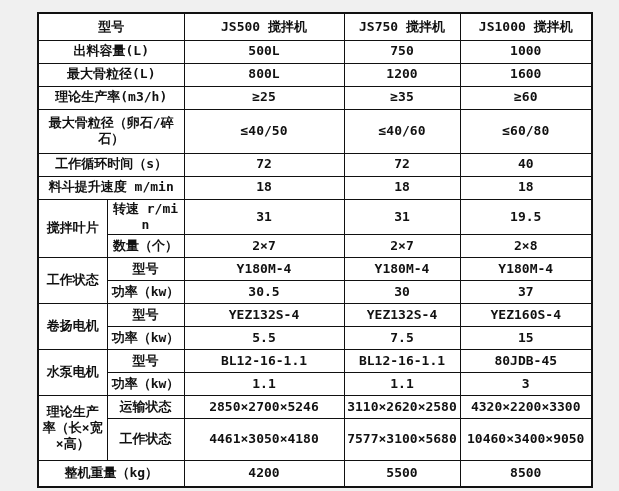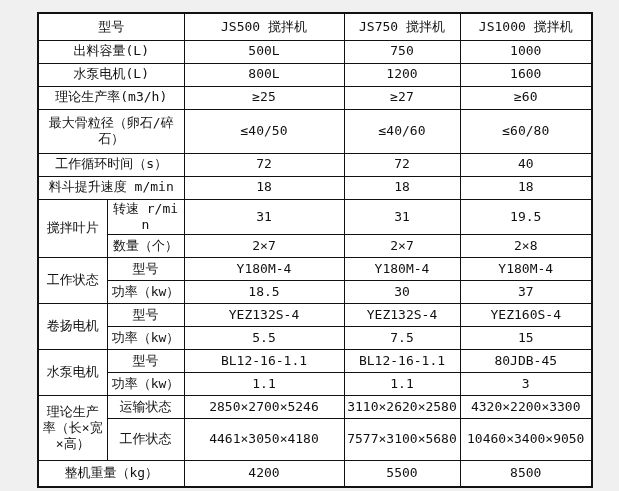--- a/index.html
+++ b/index.html
@@ -9,20 +9,21 @@
     height: 491px;
     background: #f0f0f0;
     font-family: "DejaVu Sans Mono", "DejaVu Sans", monospace;
     color: #111111;
   }
   .page {
     position: relative;
     width: 617px;
     height: 491px;
     overflow: hidden;
+    font-weight: bold;
   }
   table.spec {
     position: absolute;
     left: 37px;
     top: 12px;
     width: 554px;
     border-collapse: collapse;
     table-layout: fixed;
     background: #ffffff;
     border: 2px solid #111111;
@@ -65,30 +66,30 @@
     </tr>
 
     <tr class="r-normal">
       <td colspan="2">出料容量(L)</td>
       <td>500L</td>
       <td>750</td>
       <td>1000</td>
     </tr>
 
     <tr class="r-normal">
-      <td colspan="2">水泵电机(L)</td>
+      <td colspan="2">最大骨粒径(L)</td>
       <td>800L</td>
       <td>1200</td>
       <td>1600</td>
     </tr>
 
     <tr class="r-normal">
       <td colspan="2">理论生产率(m3/h)</td>
       <td>≥25</td>
-      <td>≥27</td>
+      <td>≥35</td>
       <td>≥60</td>
     </tr>
 
     <tr class="r-tall">
       <td colspan="2">最大骨粒径（卵石/碎石）</td>
       <td>≤40/50</td>
       <td>≤40/60</td>
       <td>≤60/80</td>
     </tr>
 
@@ -124,21 +125,21 @@
     <tr class="r-normal">
       <td rowspan="2">工作状态</td>
       <td>型号</td>
       <td>Y180M-4</td>
       <td>Y180M-4</td>
       <td>Y180M-4</td>
     </tr>
 
     <tr class="r-normal">
       <td>功率（kw）</td>
-      <td>18.5</td>
+      <td>30.5</td>
       <td>30</td>
       <td>37</td>
     </tr>
 
     <tr class="r-normal">
       <td rowspan="2">卷扬电机</td>
       <td>型号</td>
       <td>YEZ132S-4</td>
       <td>YEZ132S-4</td>
       <td>YEZ160S-4</td>

